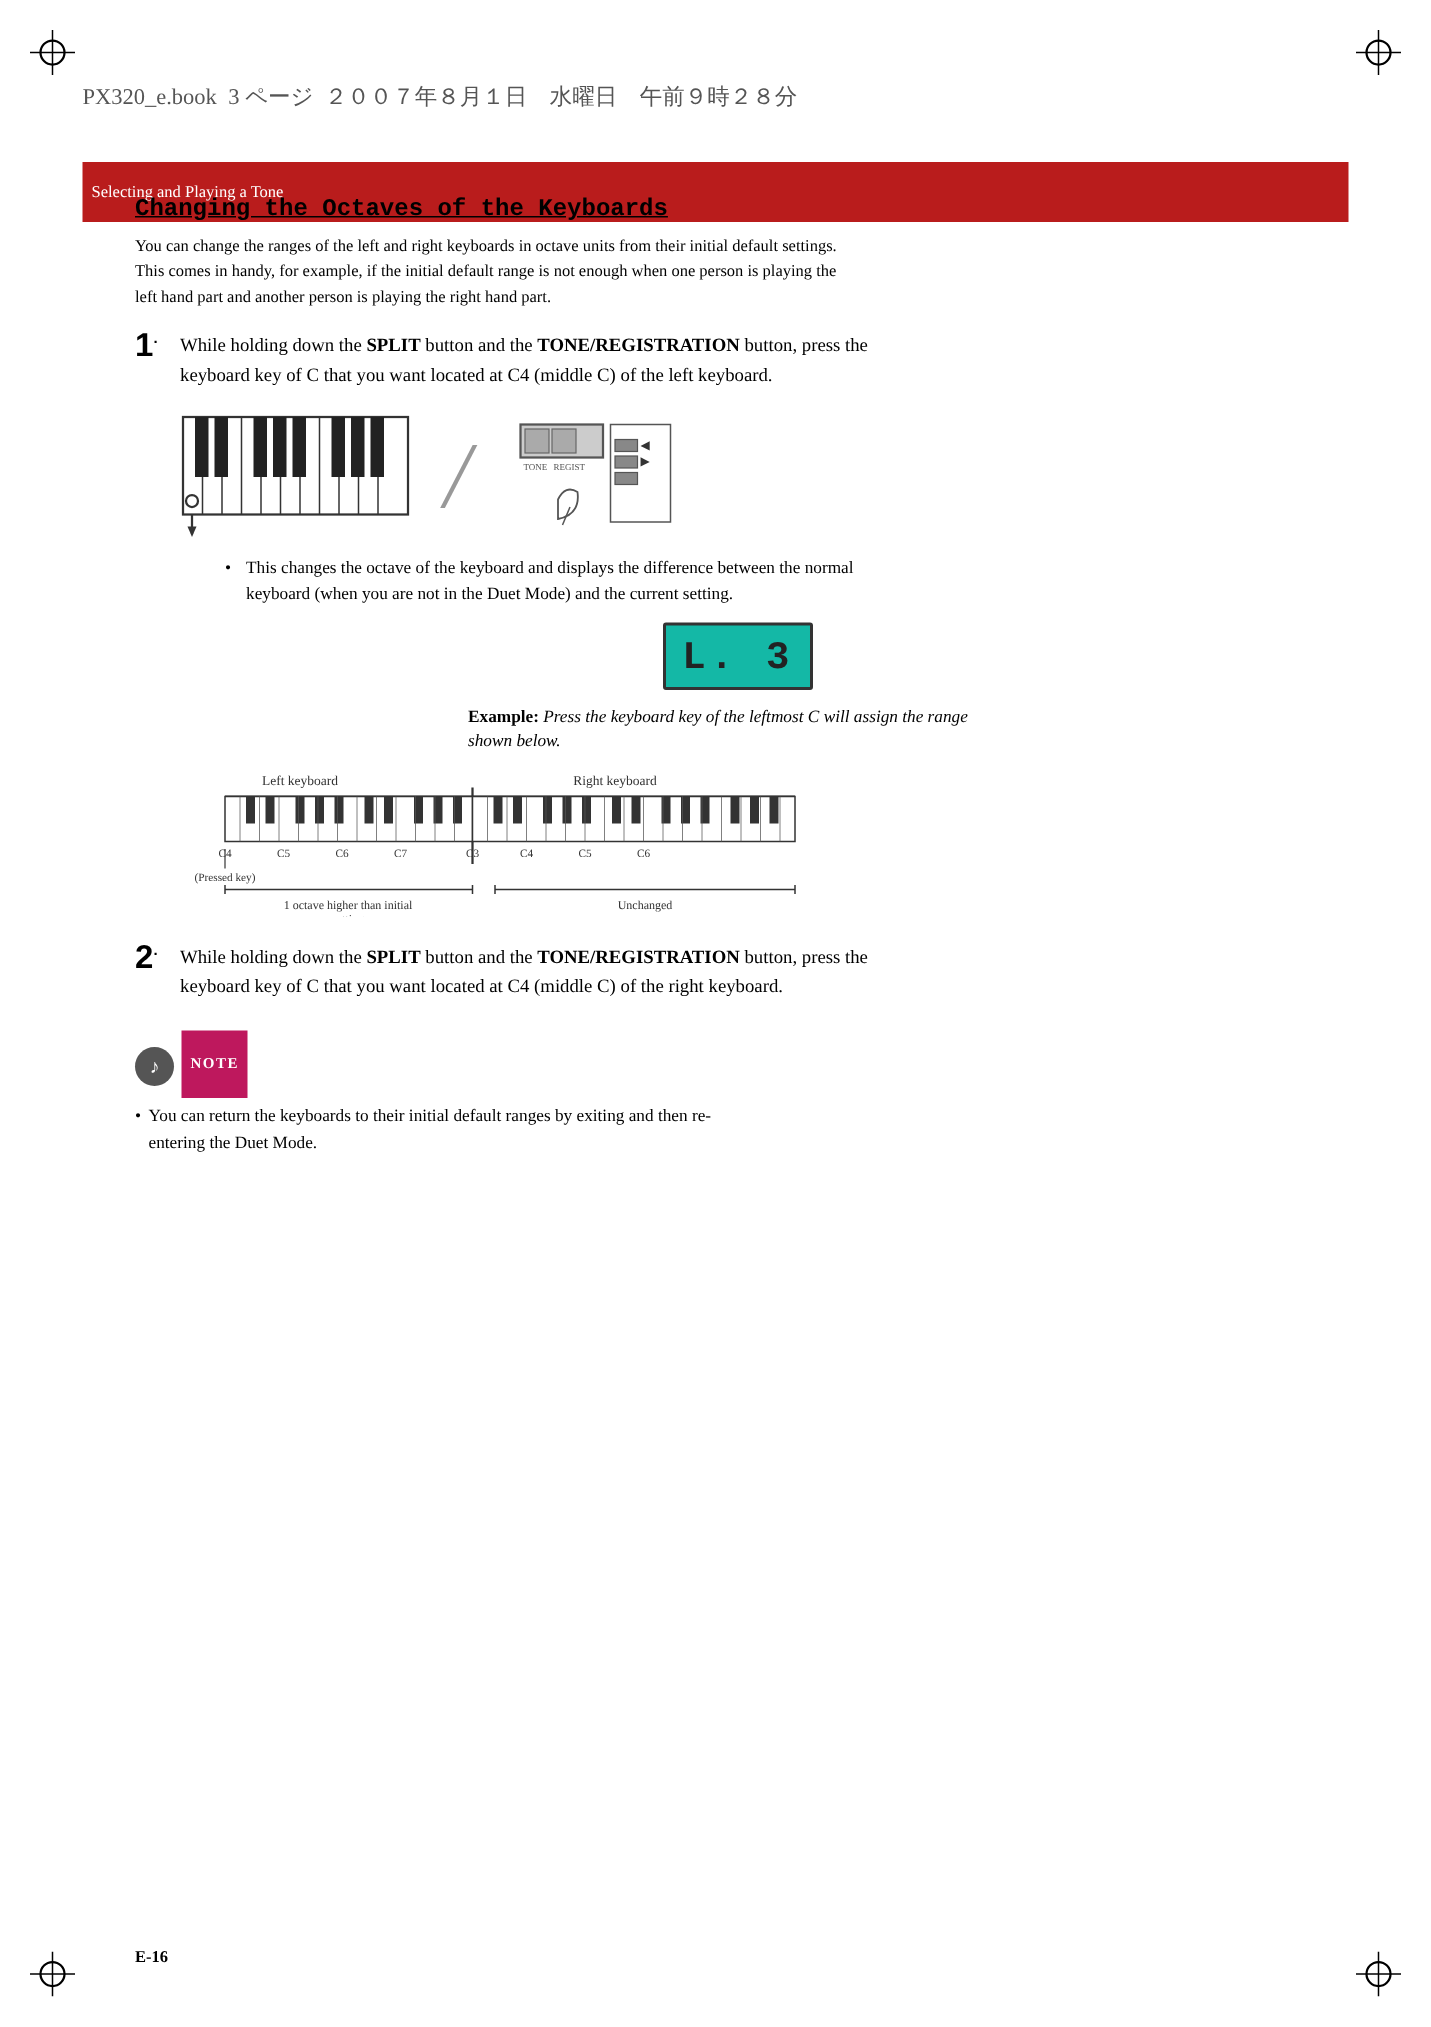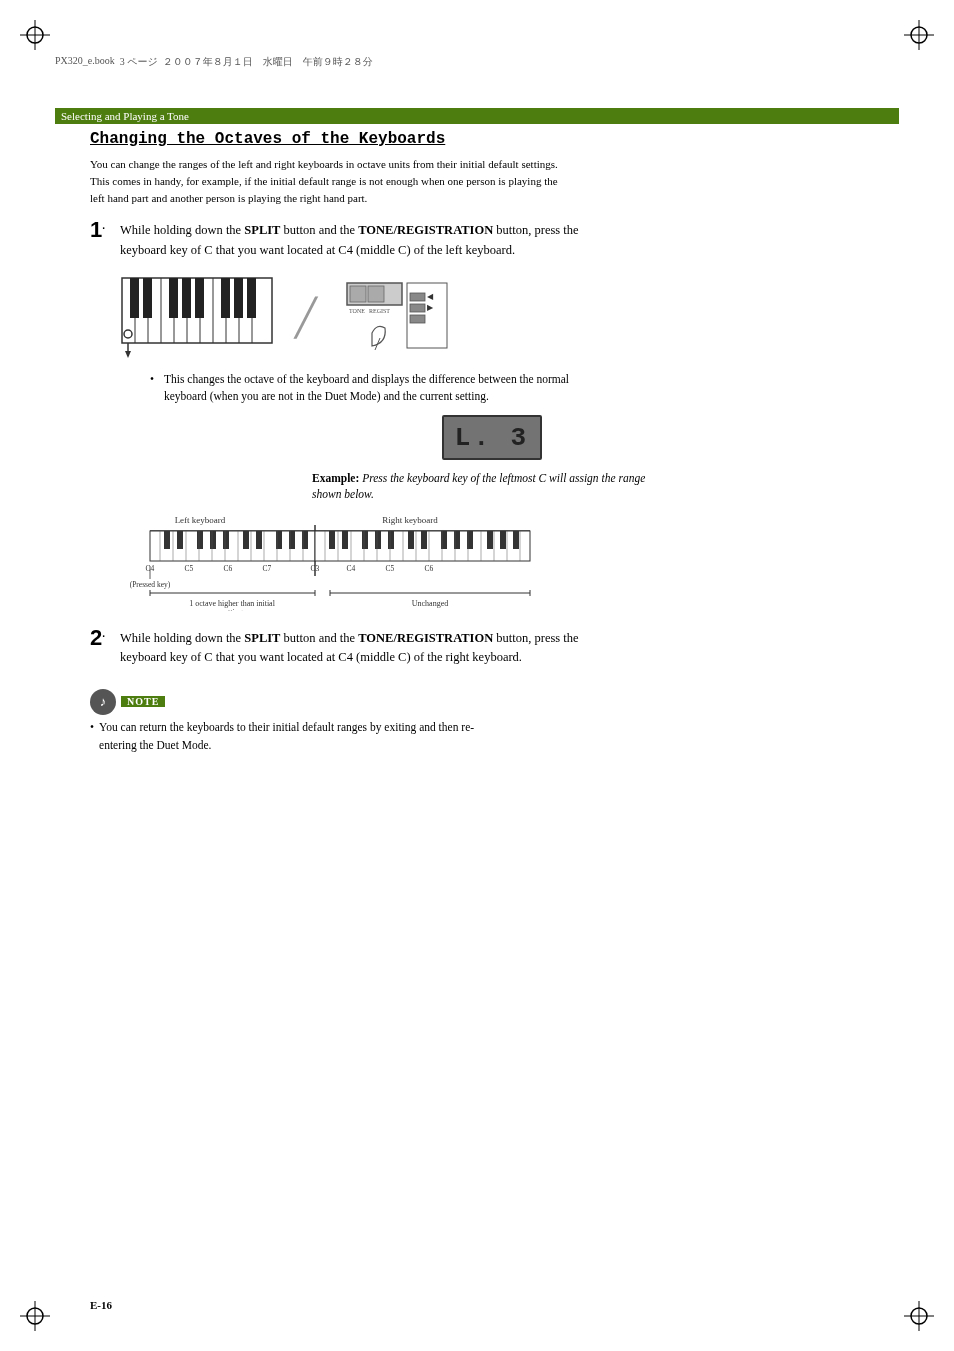--- a/index.html
+++ b/index.html
@@ -26,36 +26,36 @@
     .corner-bl { bottom: 20px; left: 20px; }
     .corner-br { bottom: 20px; right: 20px; }
 
     
     .header-bar {
       position: absolute;
       top: 55px;
       left: 55px;
       right: 55px;
       display: flex;
-      align-items: flex-start;
-      font-size: 10px;
+      align-items: flex-end;
+      font-size: 15px;
       color: #555;
       border-bottom: none;
     }
 
     
     .section-label-bar {
       position: absolute;
       top: 108px;
       left: 55px;
       right: 55px;
-      background: #4d7c0f;
+      background: #b91c1c;
       color: #fff;
       font-size: 11px;
-      padding: 2px 6px;
+      padding: 14px 6px;
     }
 
     
     .main-content {
       position: absolute;
       top: 130px;
       left: 90px;
       right: 90px;
     }
 
@@ -134,21 +134,21 @@
       align-items: flex-start;
       gap: 6px;
     }
     .bullet-dot { min-width: 8px; }
 
     
     .lcd-display {
       width: 100px;
       height: 45px;
       border: 2.5px solid #333;
-      background: #737373;
+      background: #14b8a6;
       display: flex;
       align-items: center;
       justify-content: center;
       margin: 10px auto;
       font-family: 'Courier New', monospace;
       font-size: 26px;
       font-weight: bold;
       letter-spacing: 3px;
       color: #222;
       border-radius: 2px;
@@ -189,25 +189,25 @@
       display: flex;
       align-items: center;
       justify-content: center;
       color: #fff;
       font-size: 13px;
       font-weight: bold;
       flex-shrink: 0;
       margin-top: 2px;
     }
     .note-label-bar {
-      background: #4d7c0f;
+      background: #be185d;
       color: #fff;
       font-size: 10px;
       font-weight: bold;
-      padding: 0 6px;
+      padding: 17px 6px;
       letter-spacing: 1px;
     }
     .note-bullet {
       font-size: 11.5px;
       line-height: 1.5;
       max-width: 420px;
       display: flex;
       gap: 5px;
     }
 

